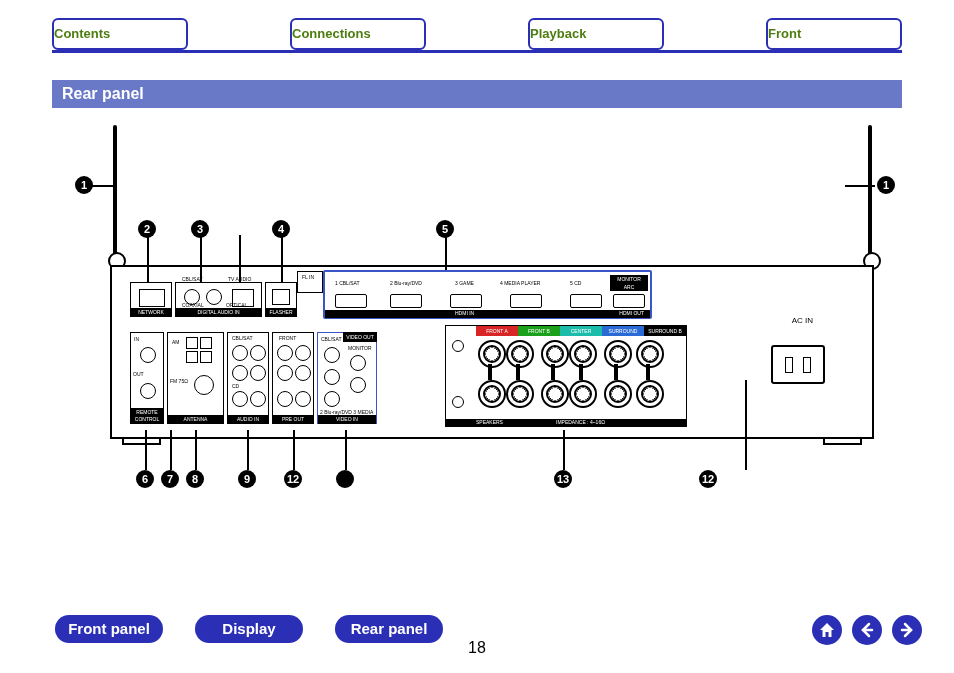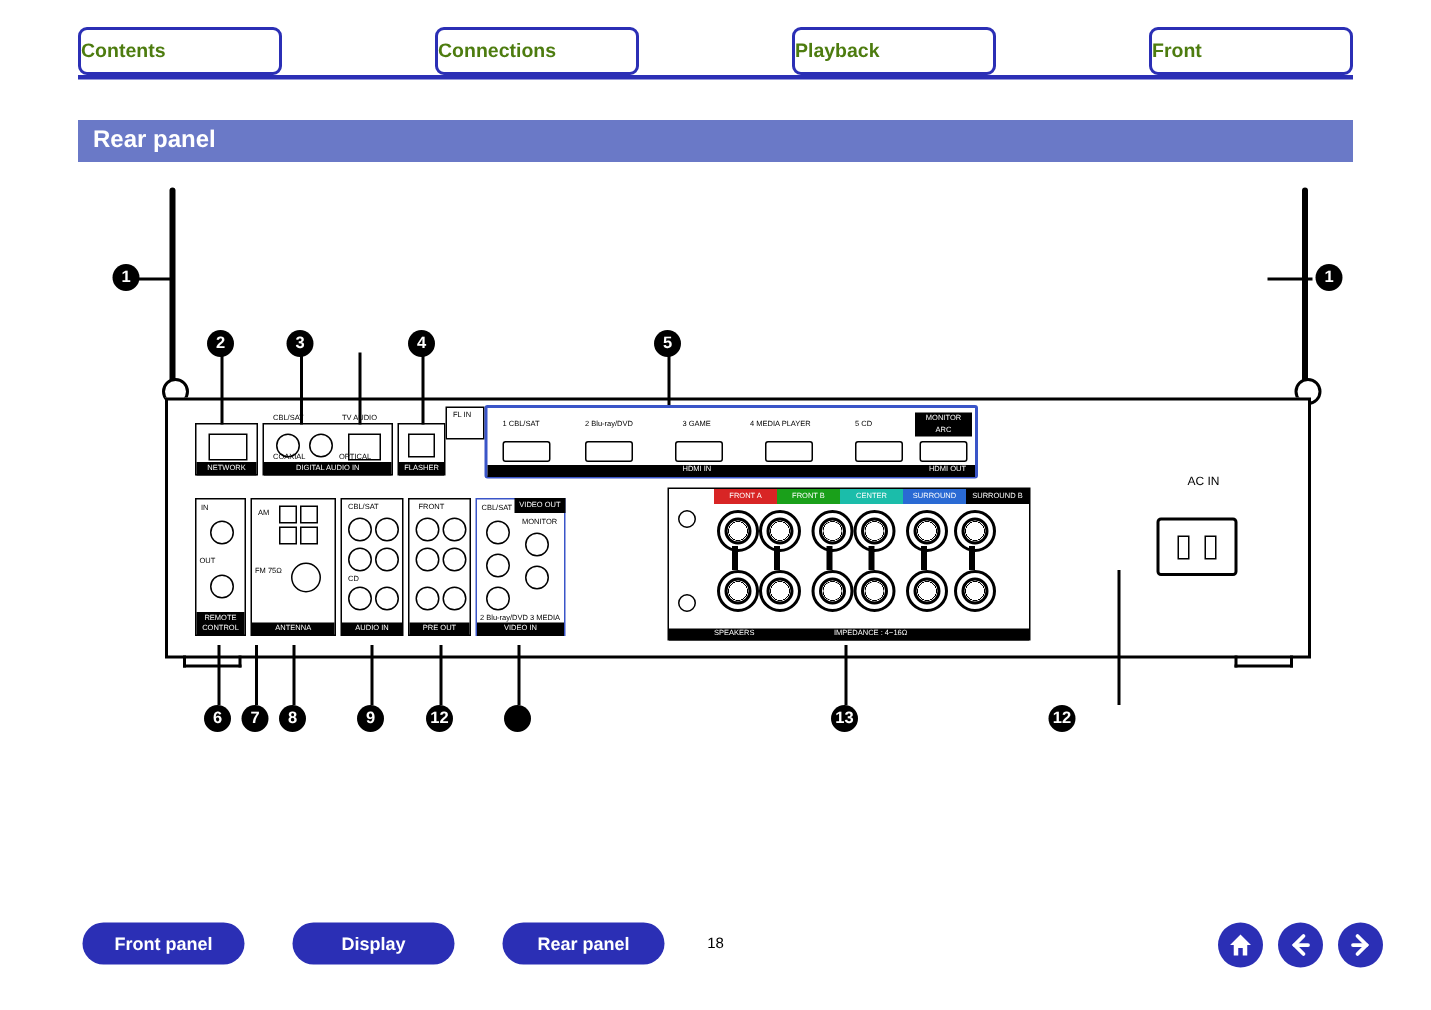--- a/index.html
+++ b/index.html
@@ -39,22 +39,22 @@
   .terminal{width:24px;height:24px;border:2px solid #000;border-radius:50%;position:absolute;background:radial-gradient(circle,#fff 35%,#000 36%,#000 38%,#fff 39%)}
   .terminal:before{content:"";position:absolute;left:3px;top:3px;right:3px;bottom:3px;border:2px solid #000;border-radius:50%}
   
   .acin{position:absolute;right:50px;top:225px;width:50px;height:35px;border:2px solid #000;border-radius:3px}
   .acin .prong{position:absolute;top:10px;width:6px;height:14px;border:1.5px solid #000}
   
   .badge{position:absolute;width:18px;height:18px;border-radius:50%;background:#000;color:#fff;font-size:11px;font-weight:bold;text-align:center;line-height:18px}
   .leader{position:absolute;background:#000}
   
   .bottom{position:absolute;left:0;right:0;bottom:14px;height:44px}
-  .pill{position:absolute;width:108px;height:28px;background:#2b2fb5;color:#fff;border-radius:14px;text-align:center;line-height:28px;font-weight:bold;font-size:12px;cursor:pointer}
-  .pagenum{position:absolute;left:50%;transform:translateX(-50%);bottom:24px;font-size:10px}
+  .pill{position:absolute;width:108px;height:28px;background:#2b2fb5;color:#fff;border-radius:14px;text-align:center;line-height:28px;font-weight:bold;font-size:15px;cursor:pointer}
+  .pagenum{position:absolute;left:50%;transform:translateX(-50%);bottom:2px;font-size:16px}
   .navicon{position:absolute;width:30px;height:30px;border-radius:50%;background:#2b2fb5;cursor:pointer}
   .navicon svg{position:absolute;left:6px;top:6px}
   
   .port-rect{position:absolute;border:1.5px solid #000;background:#fff}
   .rca{position:absolute;width:14px;height:14px;border:1.5px solid #000;border-radius:50%}
   .mini{font-size:5px;position:absolute}
 </style>
 </head>
 <body>
 

